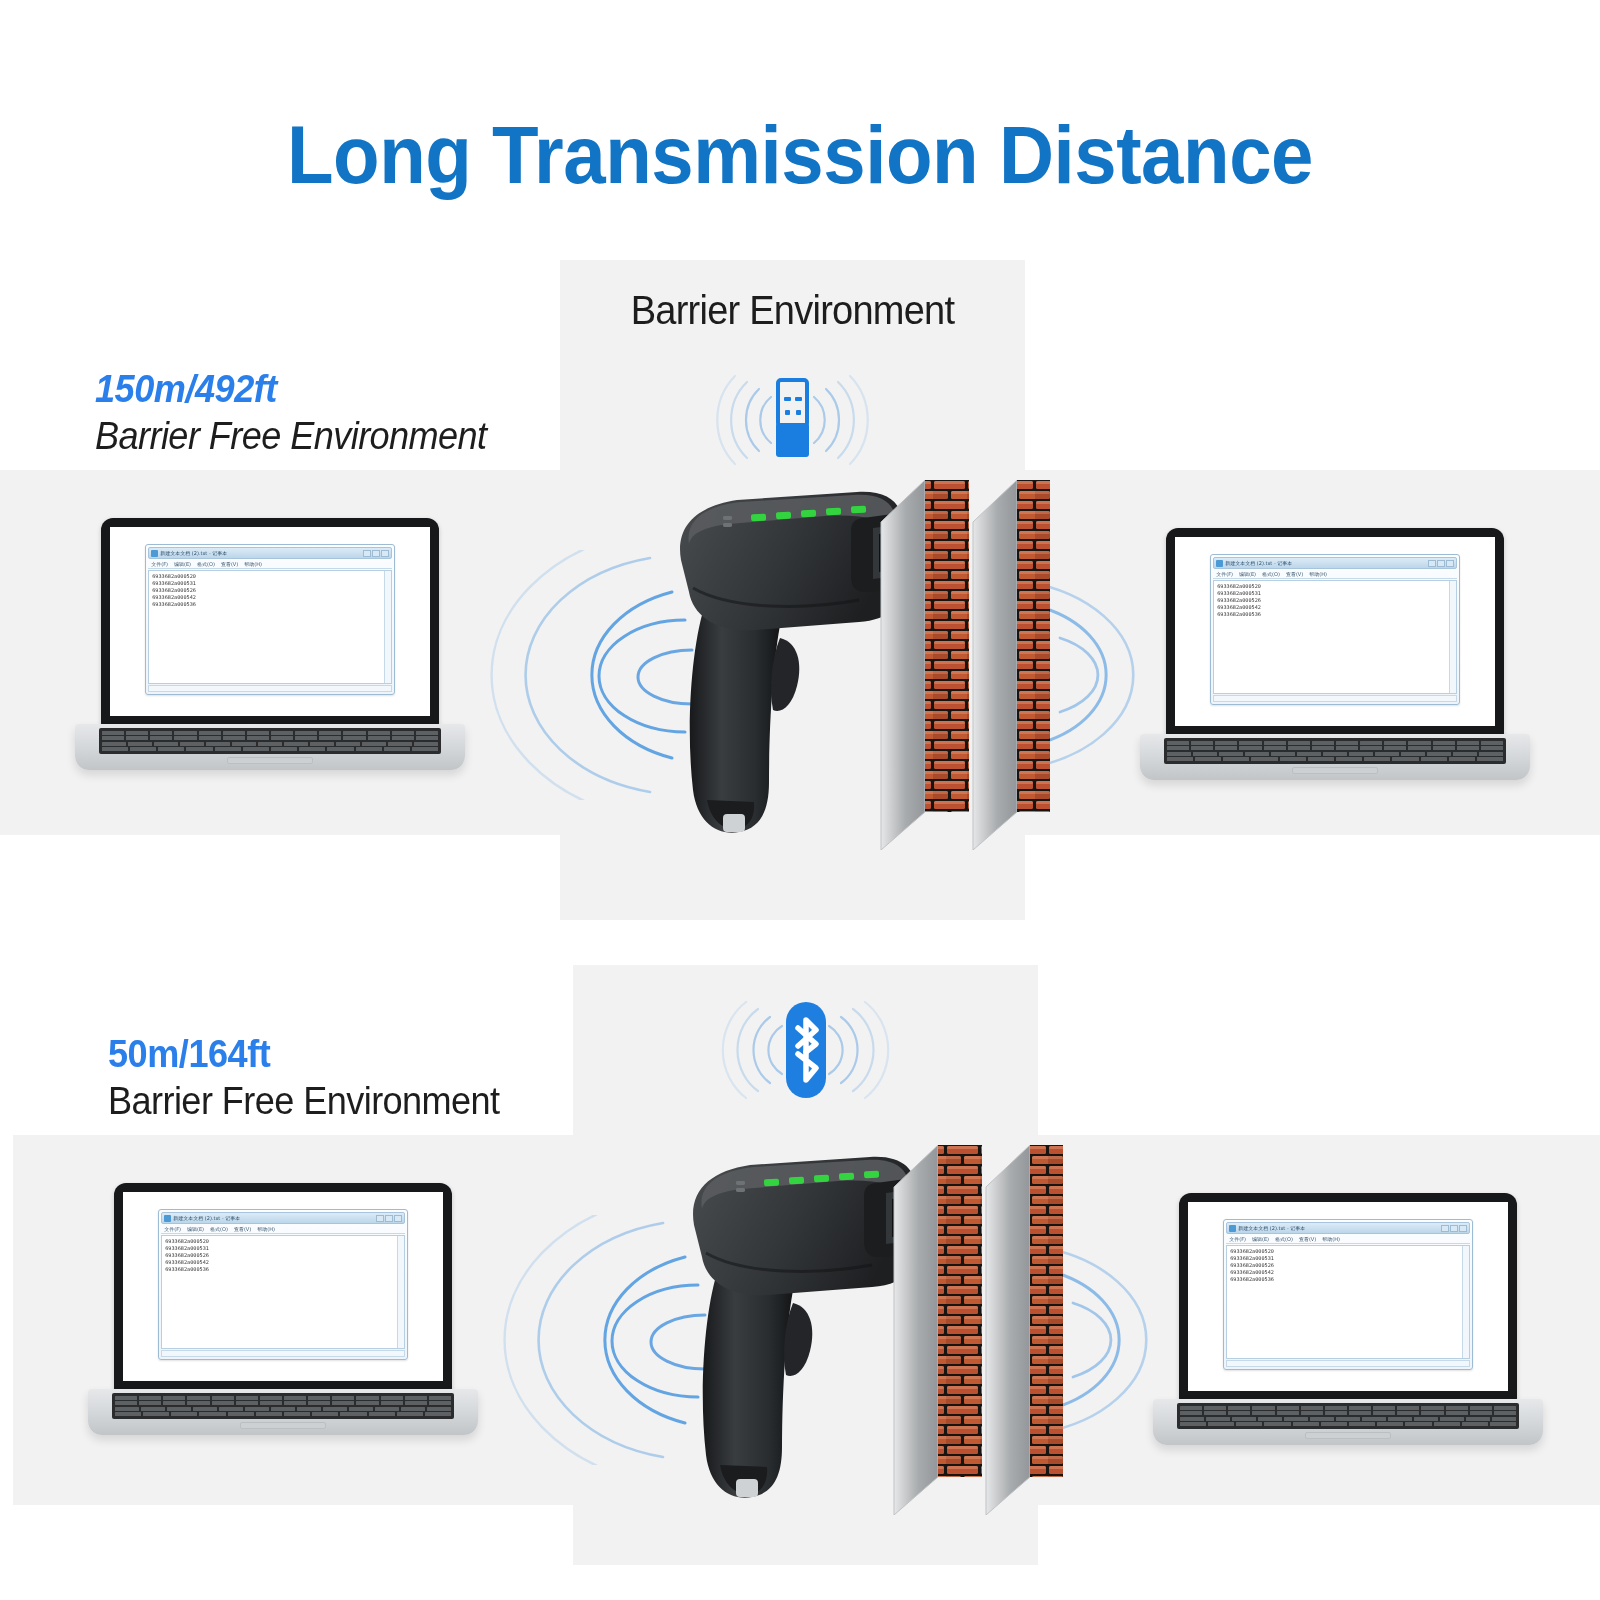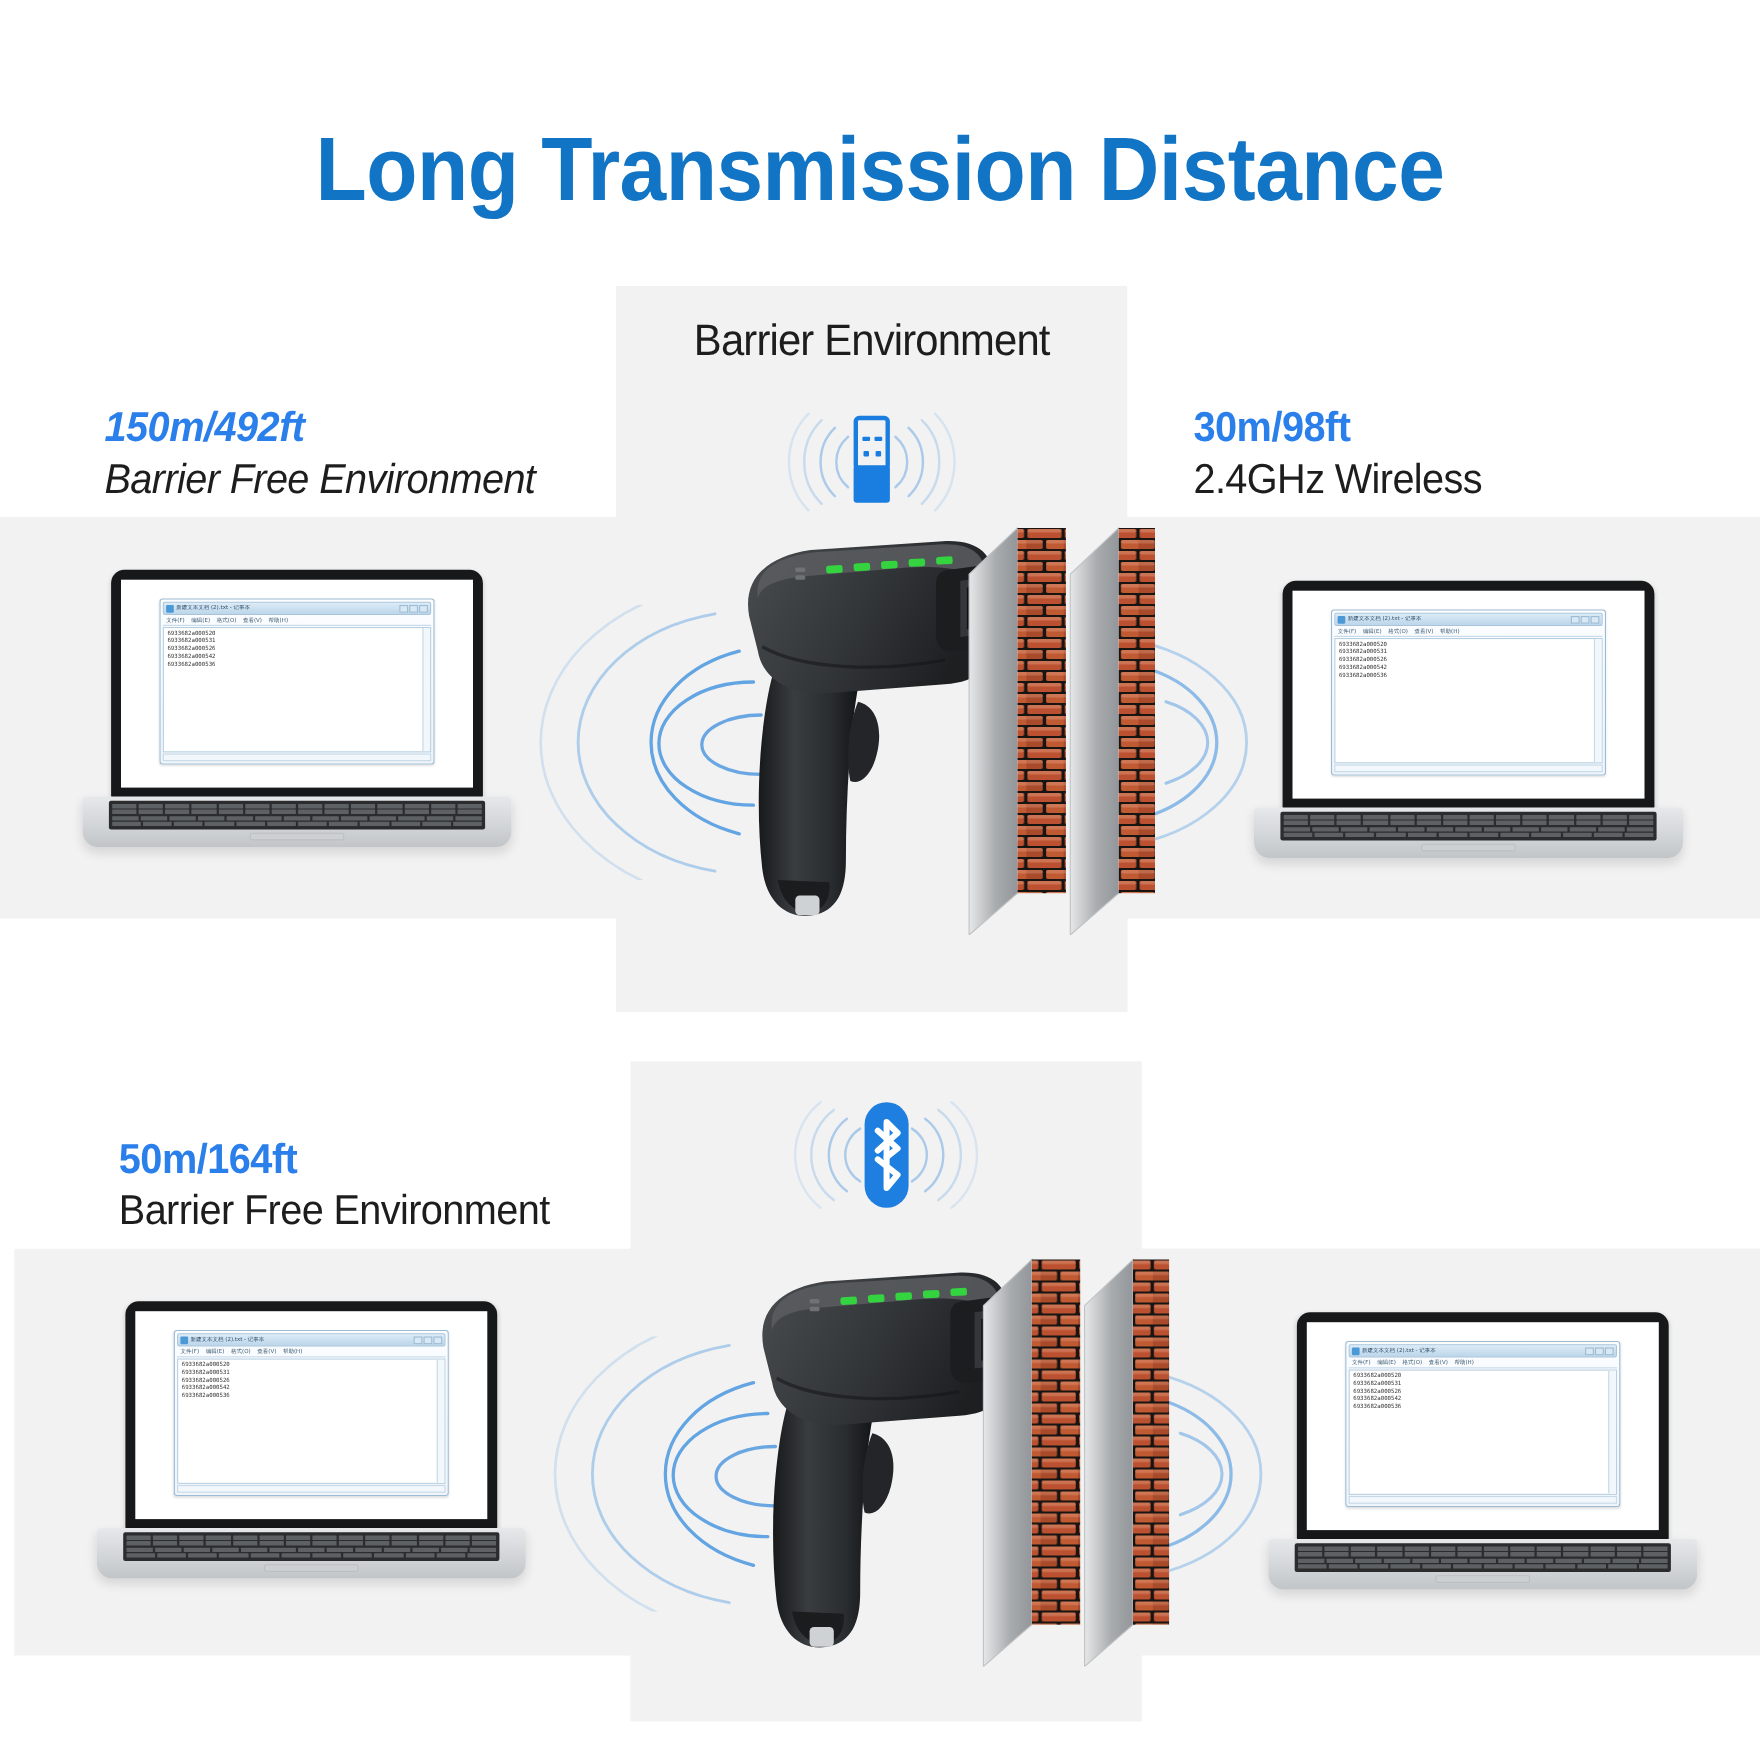--- a/index.html
+++ b/index.html
@@ -192,24 +192,20 @@
           <rect x="121" y="45" width="5" height="5" rx="1" fill="#1a7ee0"></rect>
         </g>
       </svg>
     </div>
 
     <div class="caption-plate cap-left" style="top:0px; height:210px;font-style:italic;">
       <div class="cap-dist" style="left:95px; top:108px;">150m/492ft</div>
       <div class="cap-desc" style="left:95px; top:155px;">Barrier Free Environment</div>
     </div>
 
-    <div class="caption-plate cap-right" style="top:0px; height:210px;">
-      <div class="cap-dist" style="left:60px; top:108px;">30m/98ft</div>
-      <div class="cap-desc" style="left:60px; top:155px;">2.4GHz Wireless</div>
-    </div>
 
     <div class="laptop" style="left:75px; top:258px;">
       <div class="lid">
         <div class="screen">
           <div class="notepad">
             <div class="np-title">
               <span class="np-ticon"></span>
               <span class="np-ttext">新建文本文档 (2).txt - 记事本</span>
               <span class="np-btns">
                 <span class="np-btn"></span>

